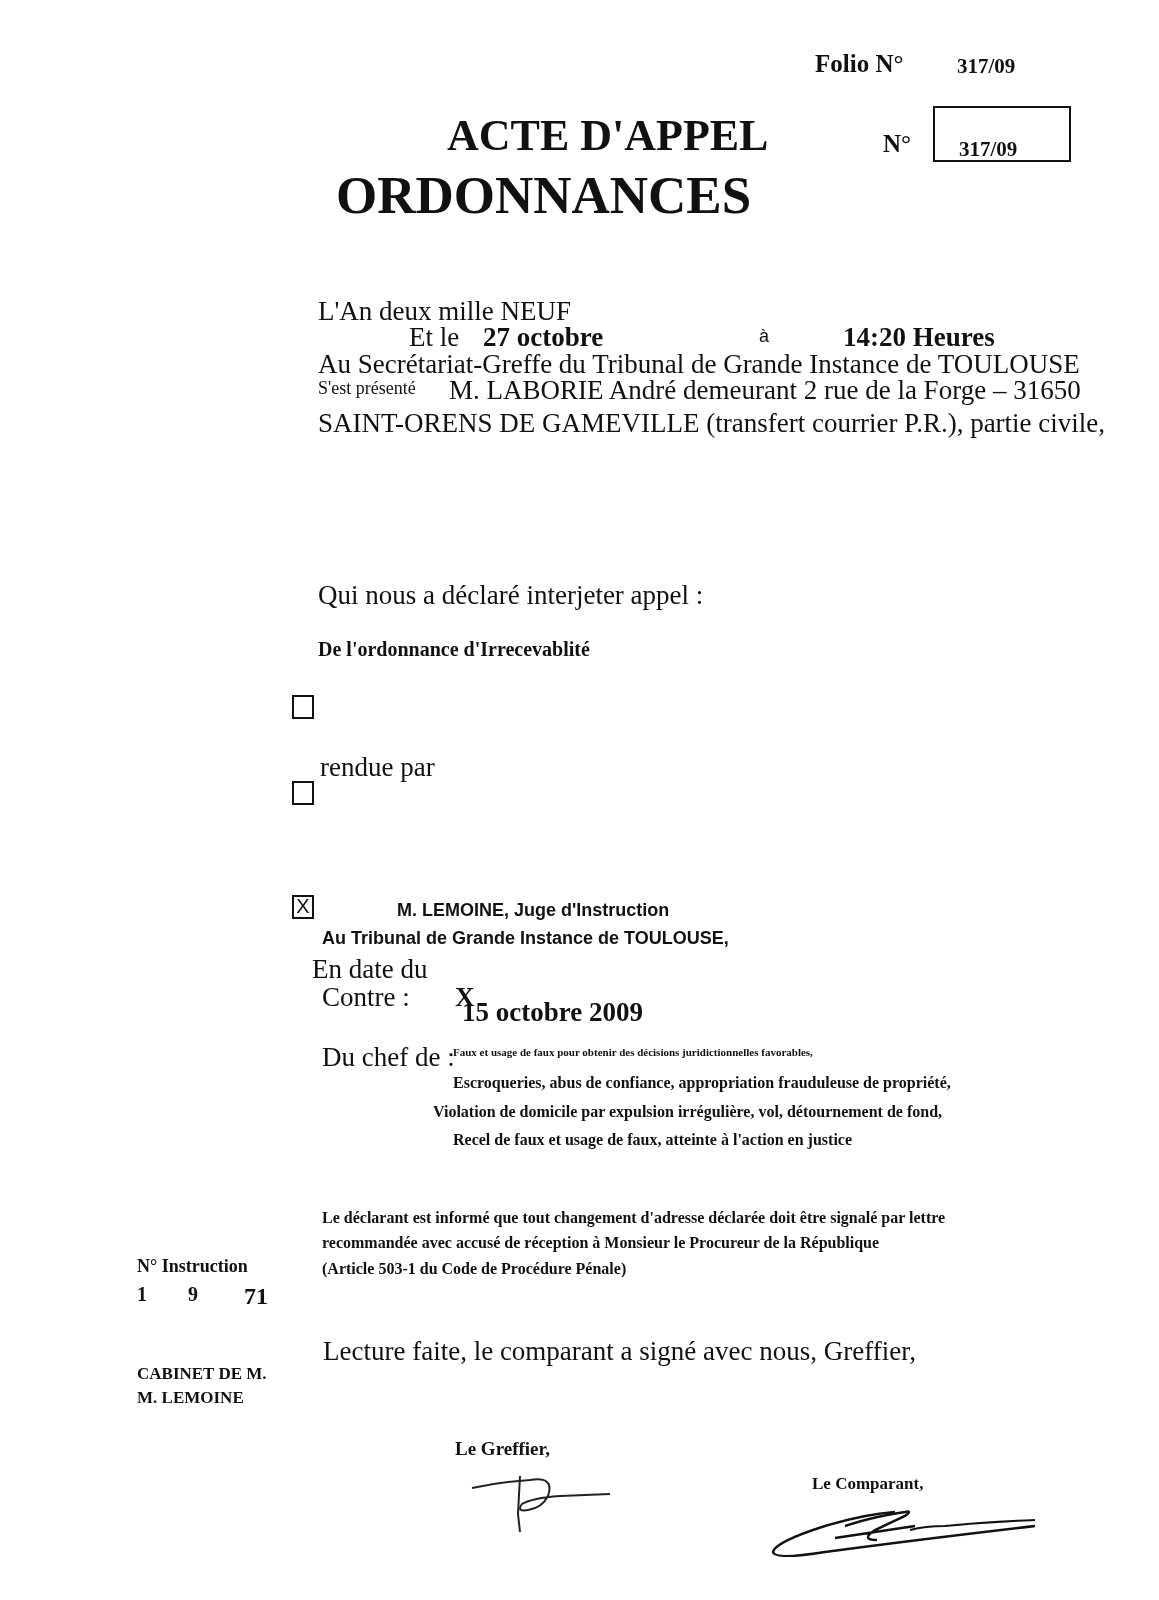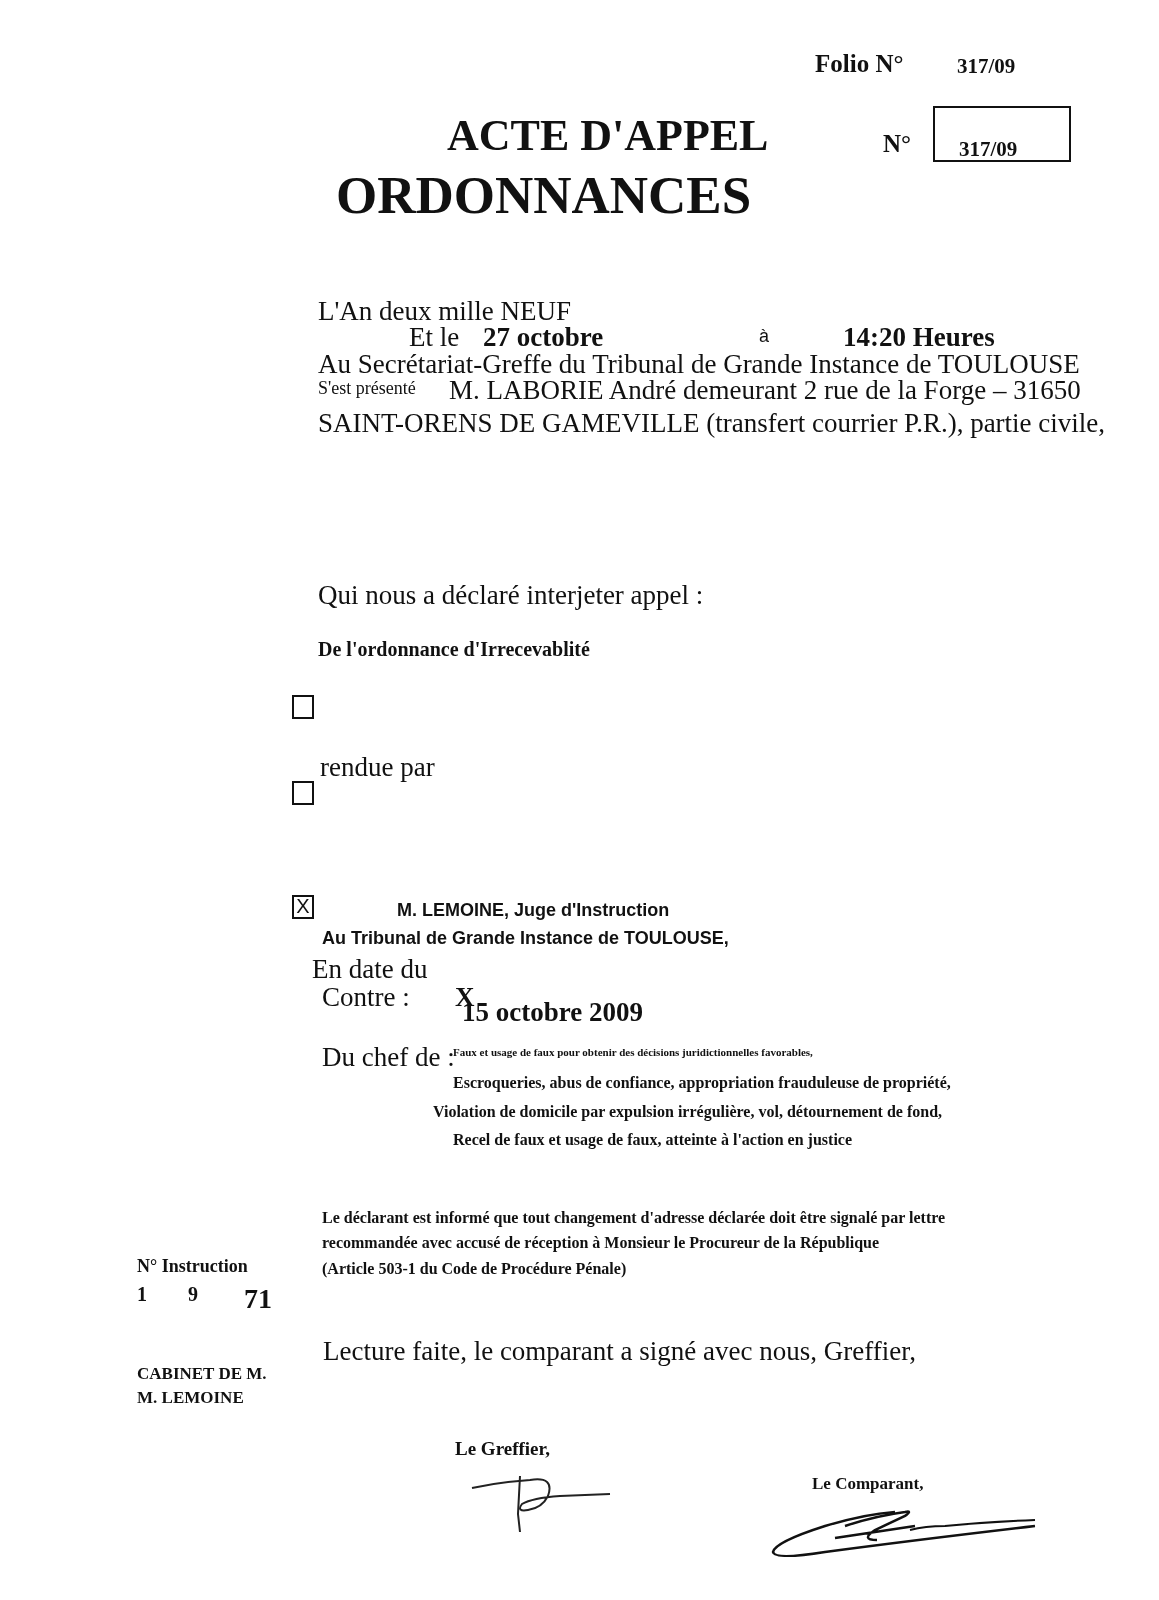--- a/index.html
+++ b/index.html
@@ -63,21 +63,21 @@
 <div class="abs b" style="left:433px;top:1103px;font-size:16px;">Violation de domicile par expulsion irrégulière, vol, détournement de fond,</div>
 <div class="abs b" style="left:453px;top:1131px;font-size:16px;">Recel de faux et usage de faux, atteinte à l'action en justice</div>
 
 <div class="abs b it" style="left:322px;top:1209px;font-size:16px;">Le déclarant est informé que tout changement d'adresse déclarée doit être signalé par lettre</div>
 <div class="abs b it" style="left:322px;top:1234px;font-size:16px;">recommandée avec accusé de réception à Monsieur le Procureur de la République</div>
 <div class="abs b it" style="left:322px;top:1260px;font-size:16px;">(Article 503-1 du Code de Procédure Pénale)</div>
 
 <div class="abs b" style="left:137px;top:1256px;font-size:18px;">N° Instruction</div>
 <div class="abs b" style="left:137px;top:1283px;font-size:20px;">1</div>
 <div class="abs b" style="left:188px;top:1283px;font-size:20px;">9</div>
-<div class="abs b" style="left:244px;top:1283px;font-size:28px;">71</div>
+<div class="abs b" style="left:244px;top:1283px;font-size:24px;">71</div>
 <div class="abs b" style="left:137px;top:1364px;font-size:17px;">CABINET DE M.</div>
 <div class="abs b" style="left:137px;top:1388px;font-size:17px;">M. LEMOINE</div>
 
 <div class="abs t" style="left:323px;top:1336px;">Lecture faite, le comparant a signé avec nous, Greffier,</div>
 <div class="abs b" style="left:455px;top:1438px;font-size:19px;">Le Greffier,</div>
 <div class="abs b" style="left:812px;top:1438px;font-size:17px;margin-top:36px;">Le Comparant,</div>
 
 <svg style="position:absolute;left:470px;top:1470px;" width="150" height="70">
   <path d="M2 18 Q30 12 60 10 Q85 6 78 26 Q72 38 58 40 Q46 42 52 34 Q62 28 90 26 L140 24" fill="none" stroke="#222" stroke-width="2"></path>
   <path d="M50 6 L48 44 L50 62" fill="none" stroke="#222" stroke-width="2"></path>

